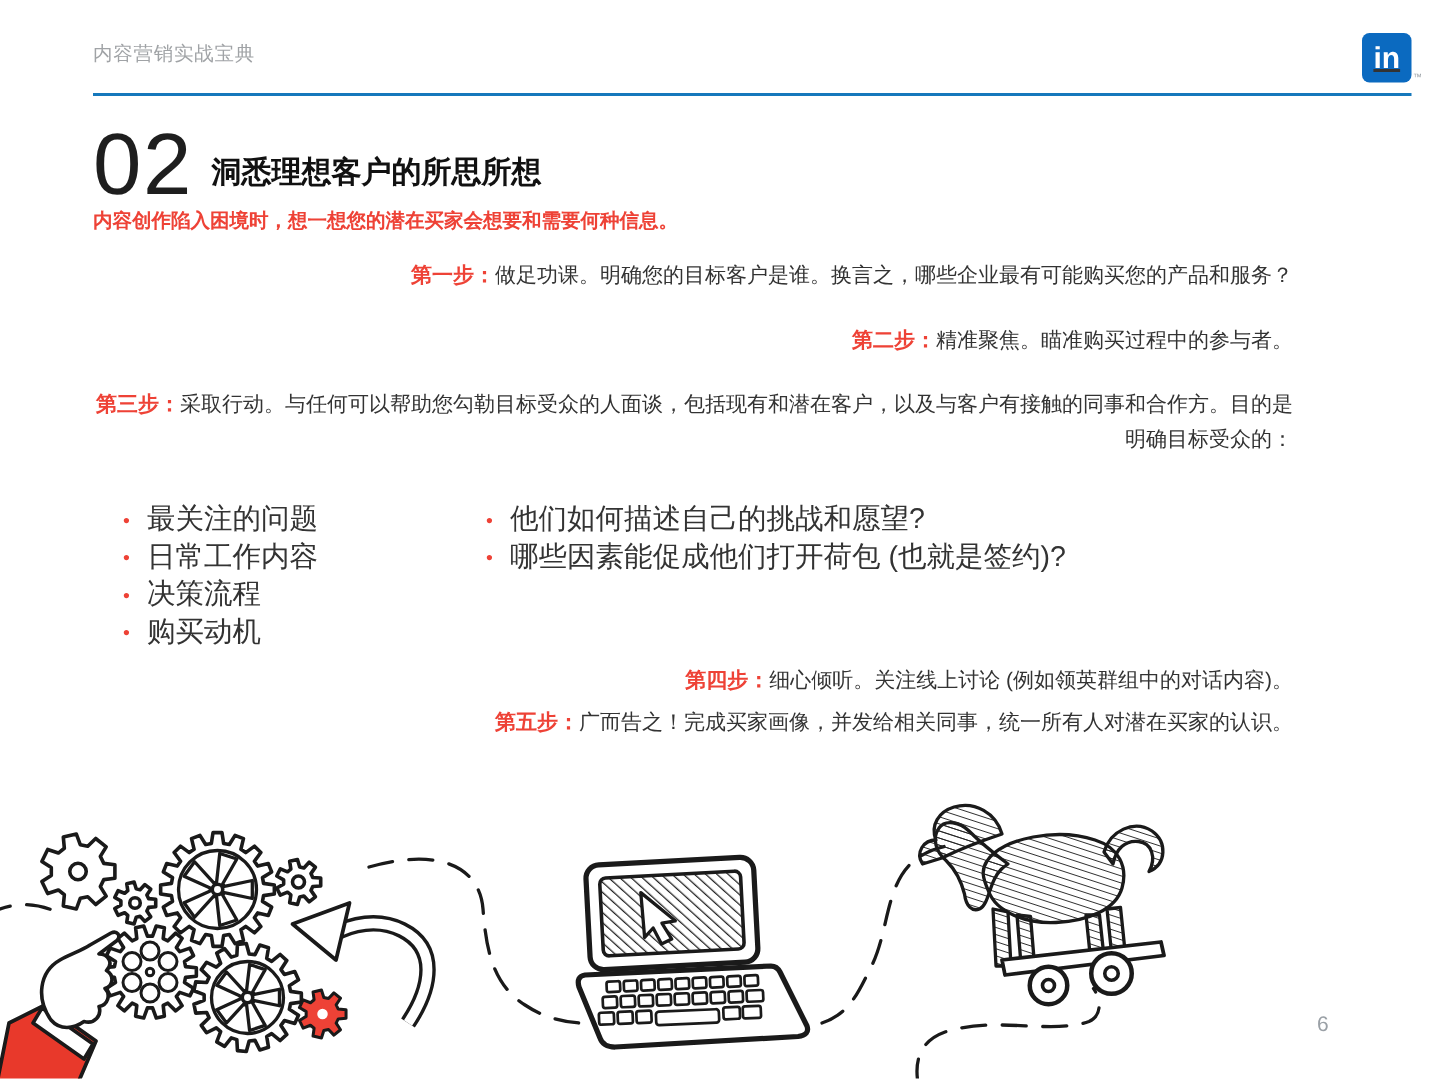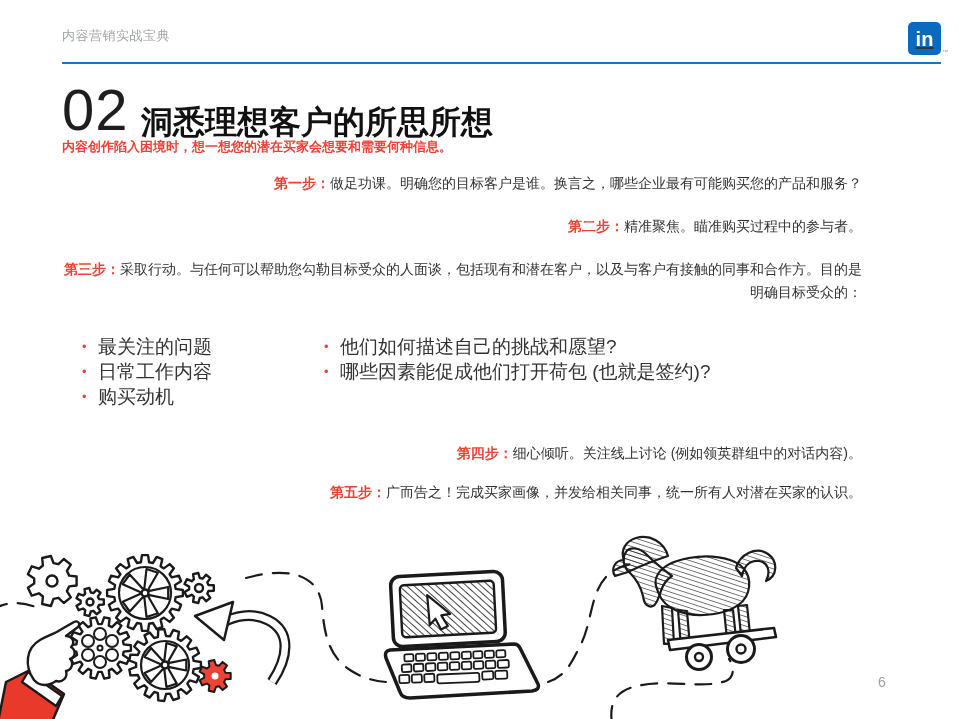--- a/index.html
+++ b/index.html
@@ -15,21 +15,21 @@
   }
   
   .doc-title{position:absolute;left:62px;top:27px;font-size:13px;color:var(--text-gray,#a0a3a6);letter-spacing:.5px;}
   .logo{position:absolute;left:908px;top:22px;width:33px;height:33px;background:var(--logo-blue,#0b6ac0);
         border-radius:5px;display:flex;align-items:center;justify-content:center;text-decoration:underline;}
   .logo .in{color:#fff;font-weight:bold;font-size:20px;line-height:1;letter-spacing:0;}
   .logo-tm{position:absolute;left:942px;top:49px;font-size:6px;color:#9aa0a6;}
   .header-rule{position:absolute;left:62px;top:62px;width:879px;height:2px;background:var(--line-blue,#1578bc);}
   
   .sec-number{position:absolute;left:62px;top:76px;font-size:58px;font-weight:300;color:#1e1e1e;letter-spacing:1px;text-align:right;}
-  .sec-title{position:absolute;left:141px;top:101px;font-size:32px;font-weight:bold;color:#111;}
+  .sec-title{position:absolute;left:141px;top:101px;font-size:20px;font-weight:bold;color:#111;}
   .sec-subtitle{position:absolute;left:62px;top:138px;font-size:13px;font-weight:600;color:var(--accent-red,#ee4236);}
   
   .step{position:absolute;left:62px;width:800px;font-size:14px;line-height:23px;color:var(--body-text,#333);text-align:right;}
   .step-label{color:var(--accent-red,#ee4236);font-weight:bold;}
   .bullets{position:absolute;top:334px;list-style:none;}
   .bullets.left{left:82px;width:220px;}
   .bullets.right{left:324px;width:480px;}
   .bullets li{position:relative;padding-left:16px;font-size:19px;line-height:25px;color:var(--body-text,#333);}
   .bullets li::before{content:"•";position:absolute;left:0;top:0;color:var(--accent-red,#ee4236);font-size:13px;}
   
@@ -63,31 +63,32 @@
 <p class="step" style="top:215px">
   <span class="step-label">第二步：</span><span>精准聚焦。瞄准购买过程中的参与者。</span>
 </p>
 <p class="step" style="top:258px">
   <span class="step-label">第三步：</span><span>采取行动。与任何可以帮助您勾勒目标受众的人面谈，包括现有和潜在客户，以及与客户有接触的同事和合作方。目的是明确目标受众的：</span>
 </p>
 
 <ul class="bullets left">
   <li>最关注的问题</li>
   <li>日常工作内容</li>
+  <li>决策流程</li>
   <li>购买动机</li>
 </ul>
 <ul class="bullets right">
   <li>他们如何描述自己的挑战和愿望?</li>
   <li>哪些因素能促成他们打开荷包 (也就是签约)?</li>
 </ul>
 
 <p class="step" style="top:442px">
   <span class="step-label">第四步：</span><span>细心倾听。关注线上讨论 (例如领英群组中的对话内容)。</span>
 </p>
-<p class="step" style="top:481px">
+<p class="step" style="top:470px">
   <span class="step-label">第五步：</span><span>广而告之！完成买家画像，并发给相关同事，统一所有人对潜在买家的认识。</span>
 </p>
 
 <svg class="strip" viewBox="0 0 959 189">
   <defs>
     <pattern id="hatch" width="5" height="5" patternUnits="userSpaceOnUse" patternTransform="rotate(-45)">
       <line x1="0" y1="0" x2="0" y2="5" stroke="#222" stroke-width="1.7"></line>
     </pattern>
     <pattern id="hatch2" width="4.5" height="4.5" patternUnits="userSpaceOnUse" patternTransform="rotate(18)">
       <line x1="0" y1="0" x2="4.5" y2="0" stroke="#222" stroke-width="1.2"></line>

